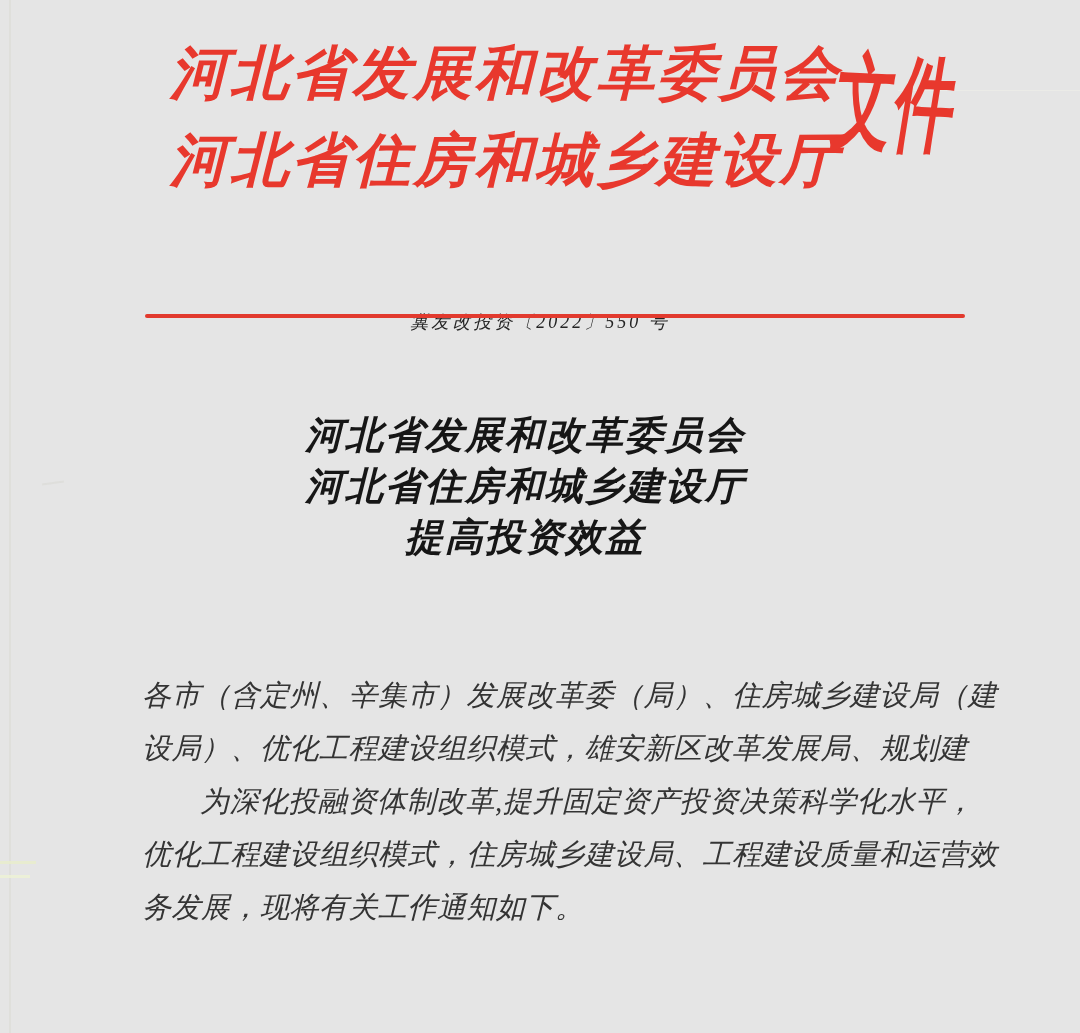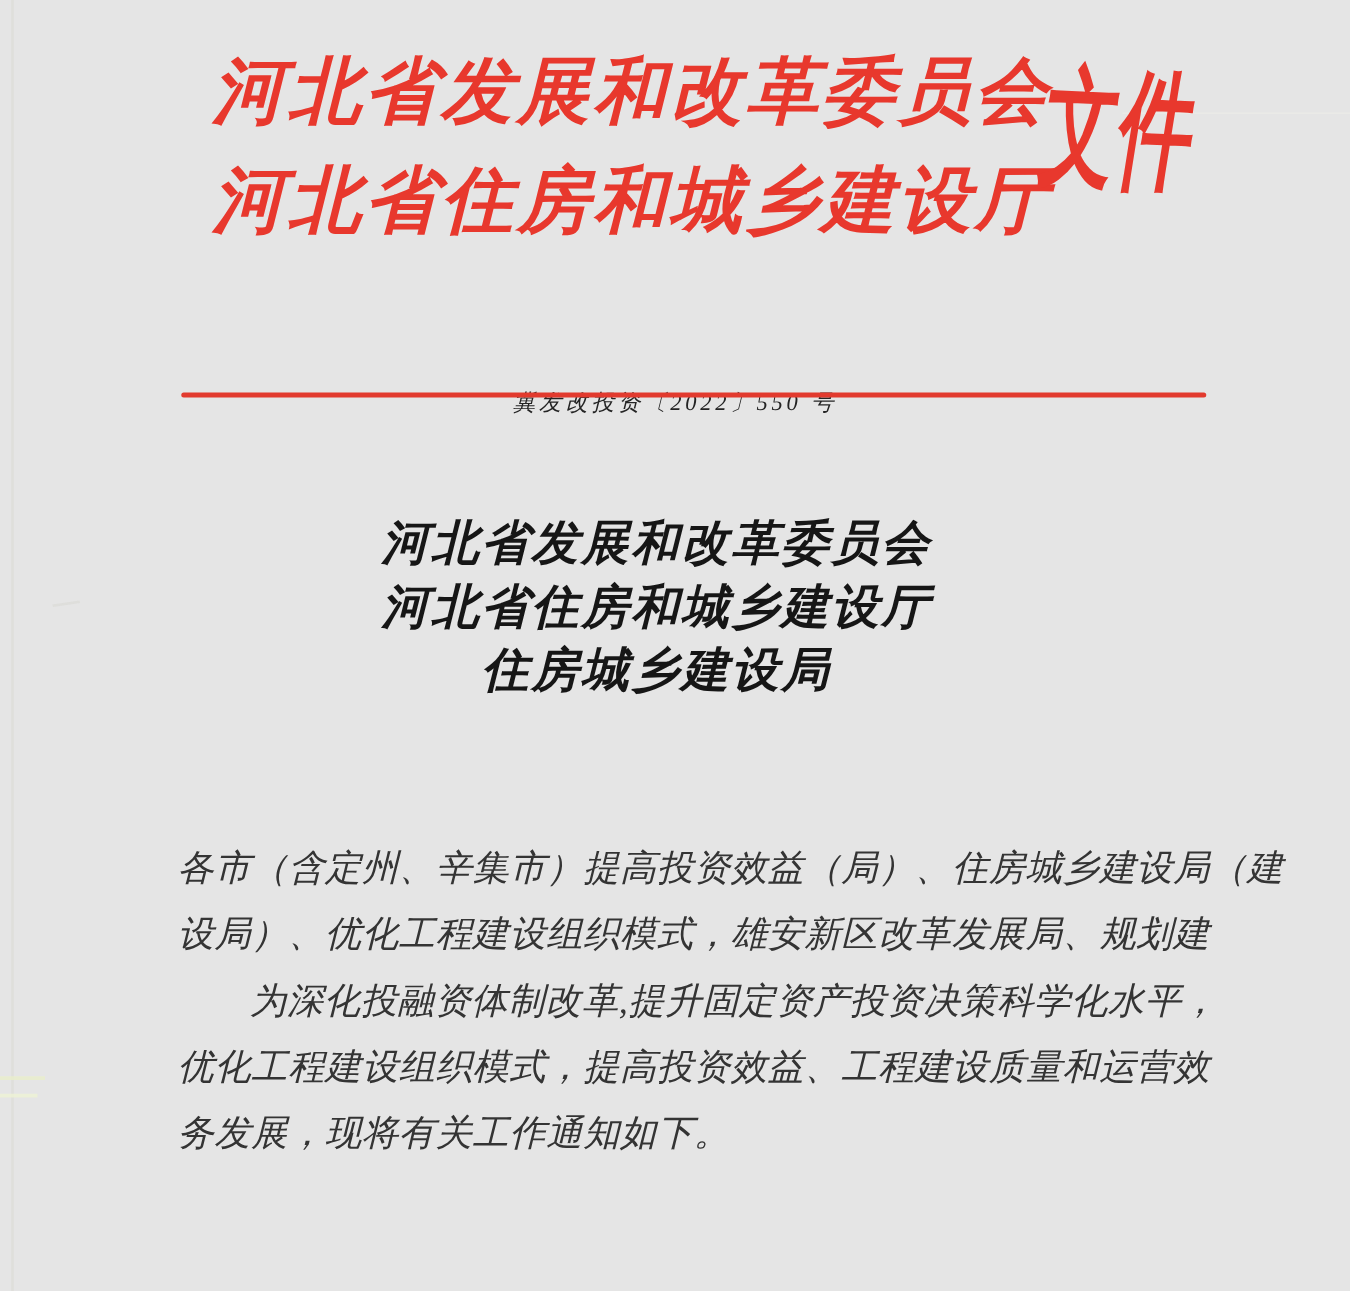--- a/index.html
+++ b/index.html
@@ -117,28 +117,28 @@
 
   <div class="doc-type">文件</div>
 
   <div class="doc-number">冀发改投资〔2022〕550 号</div>
 
   <div class="red-rule"></div>
 
   <div class="doc-title">
     <div class="t-line">河北省发展和改革委员会</div>
     <div class="t-line">河北省住房和城乡建设厅</div>
-    <div class="t-line">住房城乡建设局</div>
+    <div class="t-line">提高投资效益</div>
   </div>
 
   <div class="body-text">
     <div>
-      <div class="b-line">各市（含定州、辛集市）提高投资效益（局）、住房城乡建设局（建</div>
+      <div class="b-line">各市（含定州、辛集市）发展改革委（局）、住房城乡建设局（建</div>
       <div class="b-line">设局）、优化工程建设组织模式，雄安新区改革发展局、规划建</div>
     </div>
     <div>
       <div class="b-line indent-2">为深化投融资体制改革,提升固定资产投资决策科学化水平，</div>
-      <div class="b-line">优化工程建设组织模式，提高投资效益、工程建设质量和运营效</div>
+      <div class="b-line">优化工程建设组织模式，住房城乡建设局、工程建设质量和运营效</div>
       <div class="b-line">务发展，现将有关工作通知如下。</div>
     </div>
   </div>
 
 </div>
 
 </body></html>

